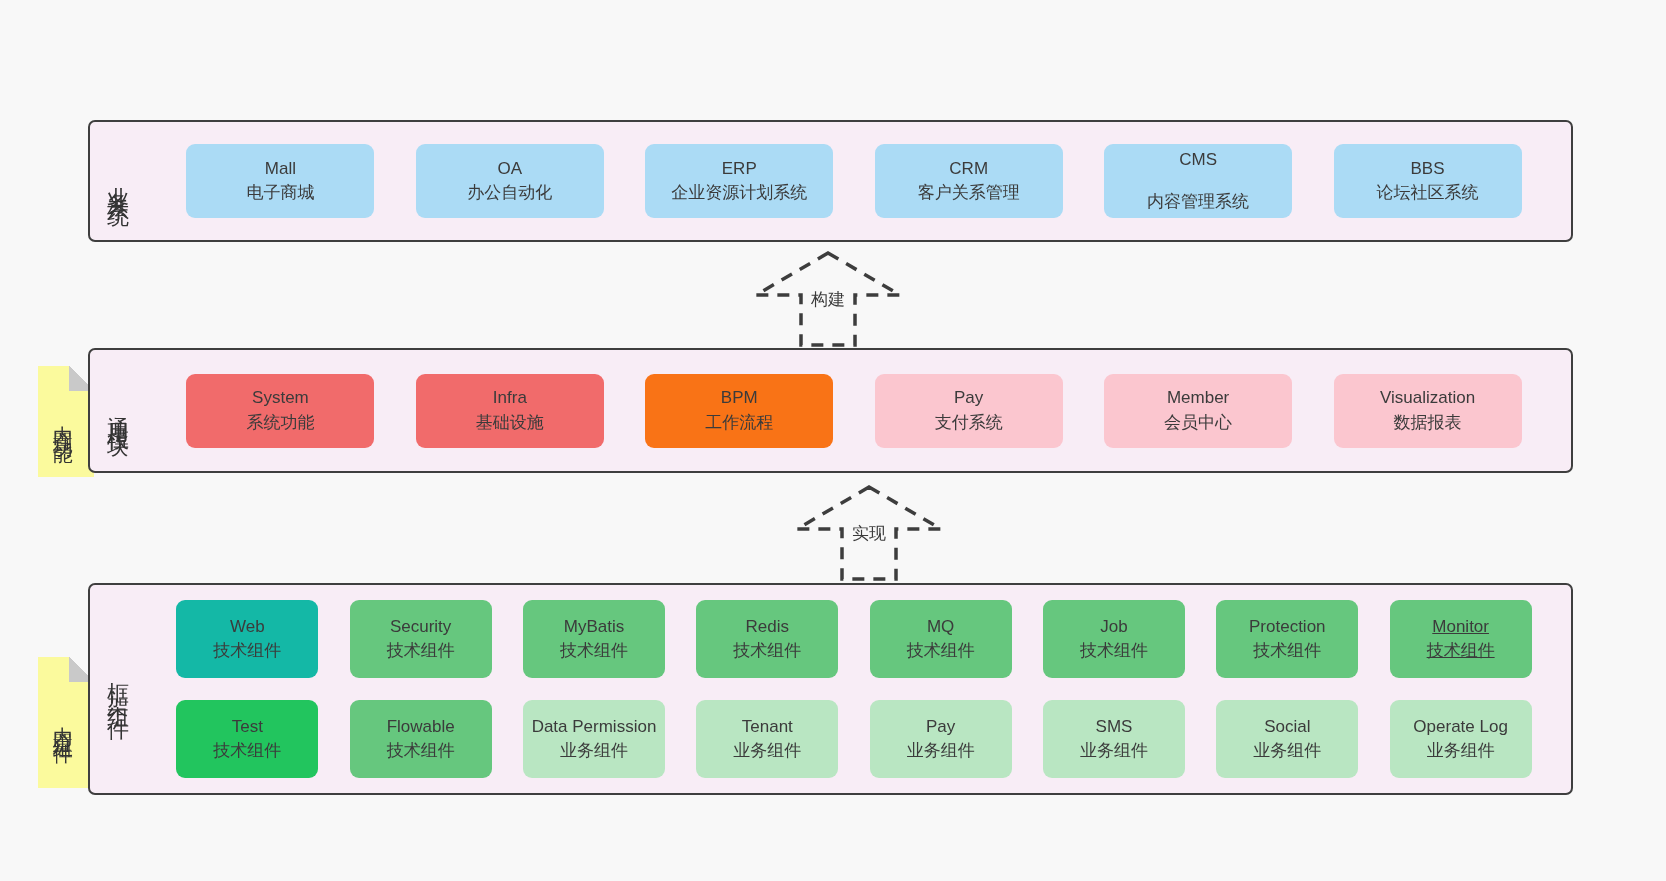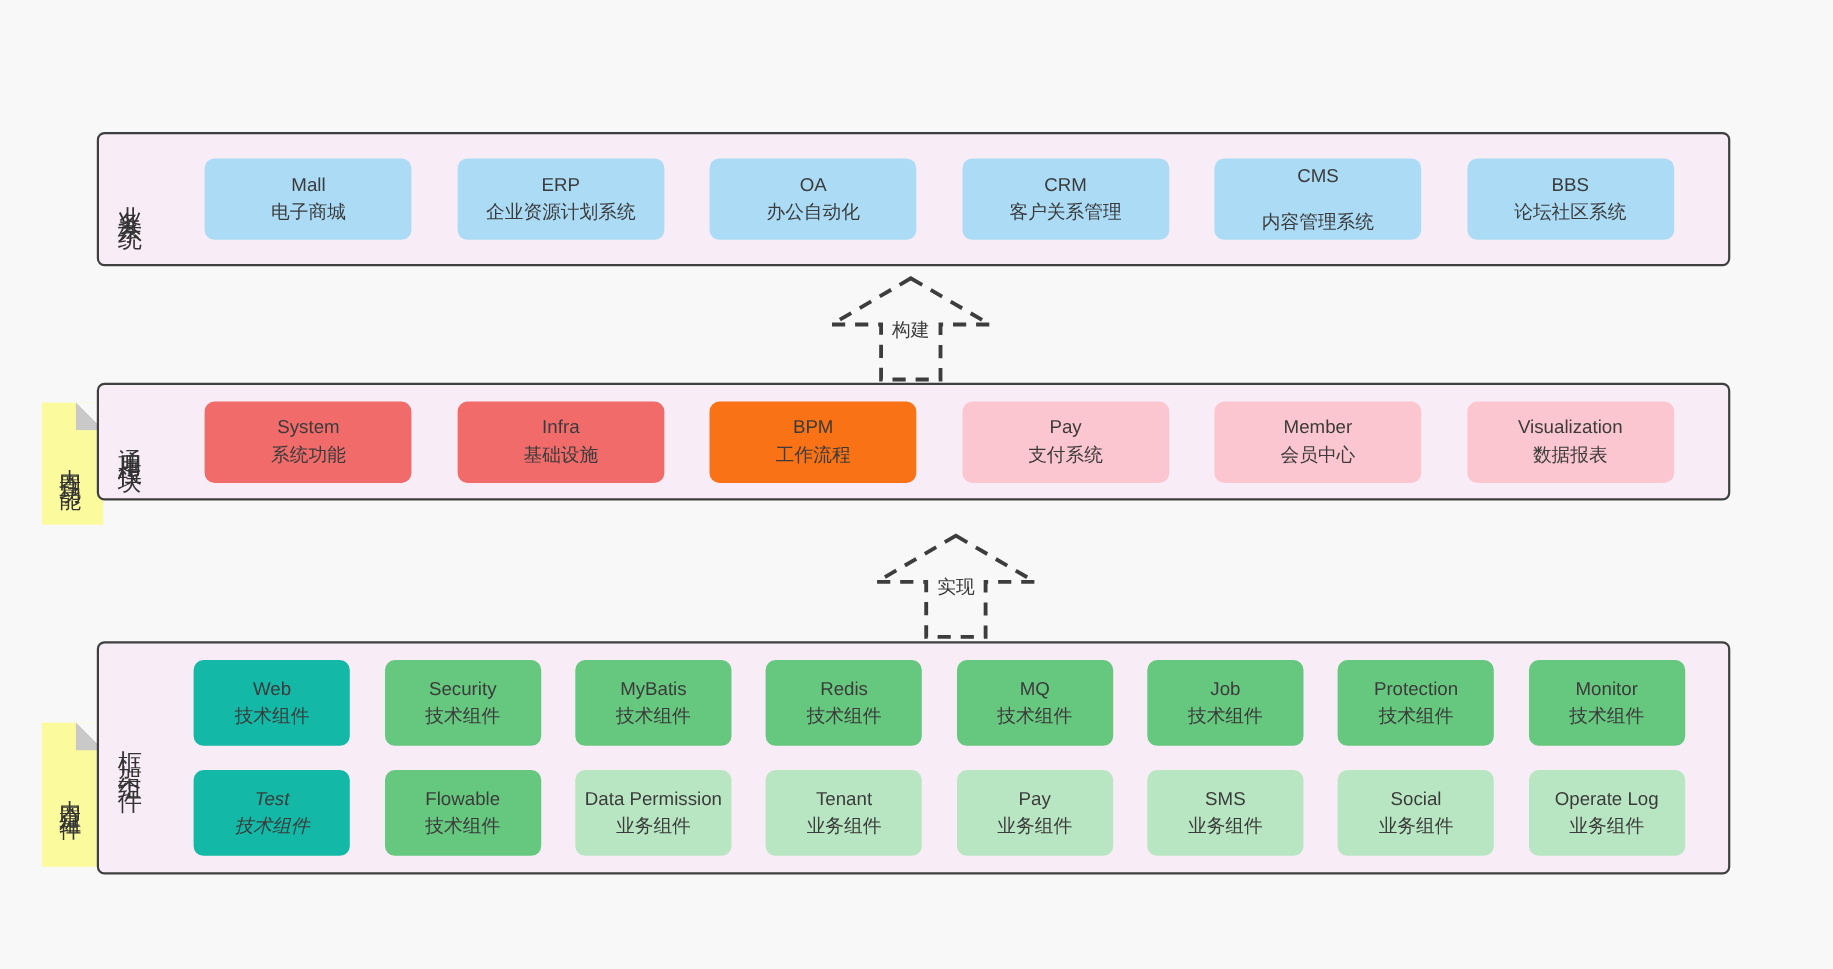--- a/index.html
+++ b/index.html
@@ -15,21 +15,21 @@
   
   .band {
     position:absolute; left:88px; width:1485px;
     background:#f8edf6;
     border:2px solid #3f3f3f;
     border-radius:7px;
     box-sizing:border-box;
     z-index:1;
   }
   .band-business   { top:120px; height:122px; }
-  .band-modules    { top:348px; height:107px; }
+  .band-modules    { top:348px; height:125px; }
   .band-components { top:583px; height:212px; }
 
   .band-label {
     position:absolute; left:13px; top:50%;
     transform:translateY(-50%);
     writing-mode:vertical-rl; text-orientation:upright;
     font-size:22px; color:#333; letter-spacing:6px;
     white-space:nowrap;
   }
   .band-components .band-label { letter-spacing:12px; }
@@ -109,26 +109,26 @@
   </div>
 
   <div class="band band-business">
     <span class="band-label">业务系统</span>
     <div class="boxes">
         <div class="box" style="background: rgb(171, 219, 245);">
           <div>Mall</div>
           <div>电子商城</div>
         </div>
         <div class="box" style="background: rgb(171, 219, 245);">
+          <div>OA</div>
+          <div>办公自动化</div>
+        </div>
+        <div class="box" style="background: rgb(171, 219, 245);">
           <div>ERP</div>
           <div>企业资源计划系统</div>
-        </div>
-        <div class="box" style="background: rgb(171, 219, 245);">
-          <div>OA</div>
-          <div>办公自动化</div>
         </div>
         <div class="box" style="background: rgb(171, 219, 245);">
           <div>CRM</div>
           <div>客户关系管理</div>
         </div>
         <div class="box" style="background: rgb(171, 219, 245); gap: 18px;">
           <div>CMS</div>
           <div>内容管理系统</div>
         </div>
         <div class="box" style="background: rgb(171, 219, 245);">
@@ -206,25 +206,25 @@
           <div>技术组件</div>
         </div>
         <div class="box" style="background: rgb(102, 199, 126);">
           <div>Job</div>
           <div>技术组件</div>
         </div>
         <div class="box" style="background: rgb(102, 199, 126);">
           <div>Protection</div>
           <div>技术组件</div>
         </div>
-        <div class="box" style="background: rgb(102, 199, 126);">
+        <div class="box" style="background: rgb(102, 199, 126); text-decoration: underline;">
           <div>Monitor</div>
           <div>技术组件</div>
         </div>
-        <div class="box" style="background: #14b8a6; font-style: italic;">
+        <div class="box" style="background: #22c55e;">
           <div>Test</div>
           <div>技术组件</div>
         </div>
         <div class="box" style="background: rgb(102, 199, 126);">
           <div>Flowable</div>
           <div>技术组件</div>
         </div>
         <div class="box" style="background: rgb(185, 230, 194);">
           <div>Data Permission</div>
           <div>业务组件</div>

